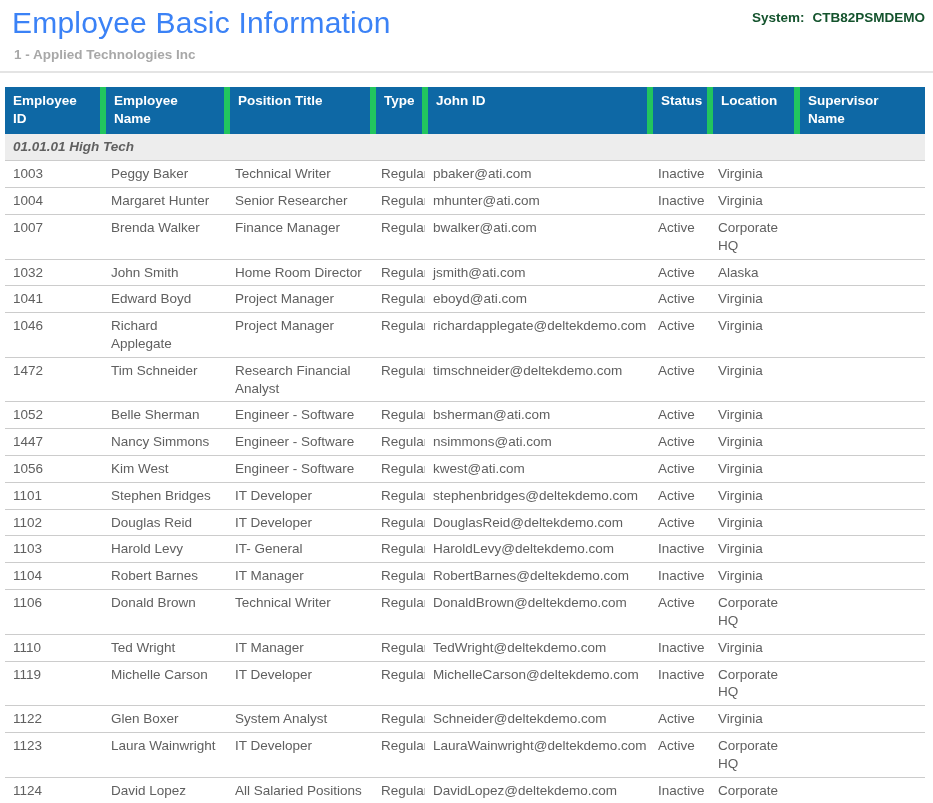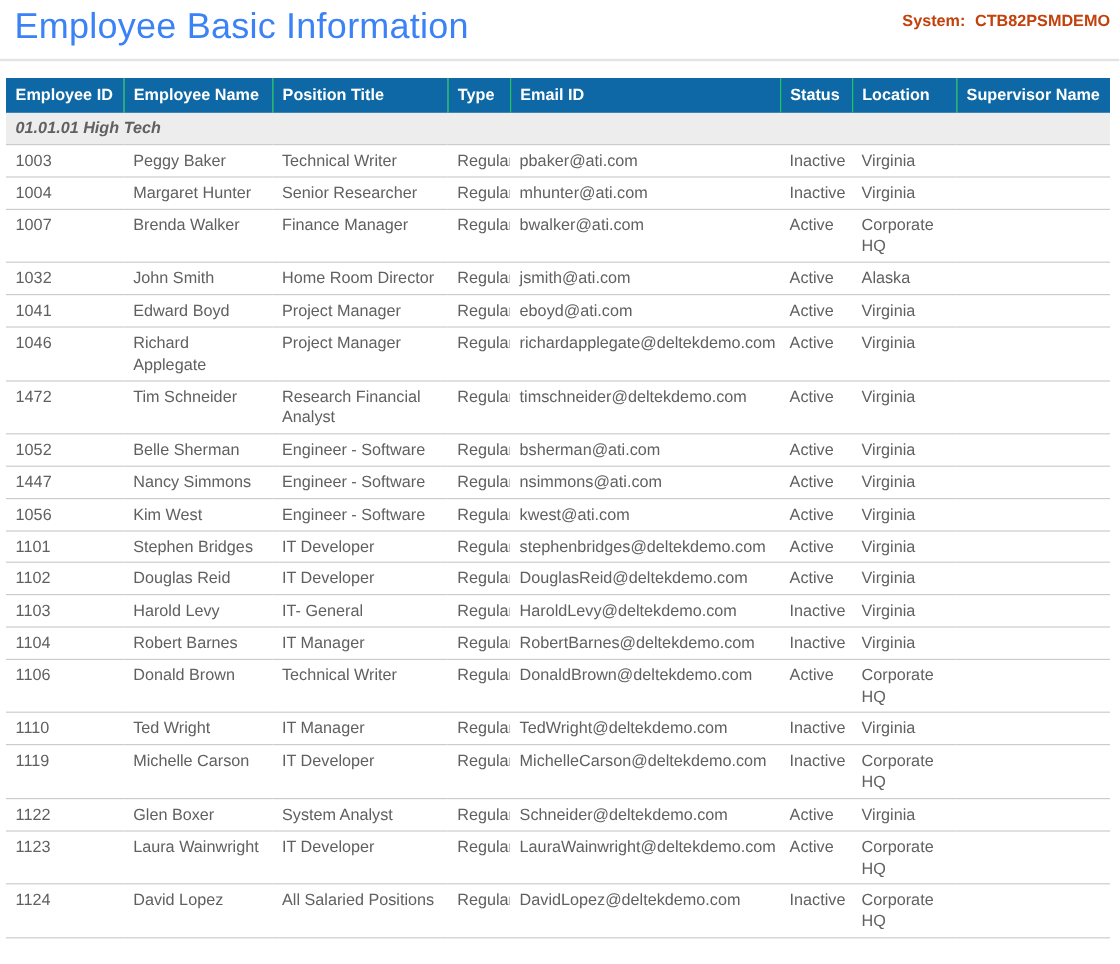--- a/index.html
+++ b/index.html
@@ -13,21 +13,21 @@
   .page-header { position: relative; padding: 6px 0 0 0; }
   .report-title {
     margin: 0 0 0 12px;
     font-size: 30px;
     font-weight: 400;
     color: #3b82f6;
     letter-spacing: 0.2px;
   }
   .system-info {
     position: absolute; top: 10px; right: 8px;
-    font-size: 13.5px; font-weight: bold; color: #c2410c;
+    font-size: 13.5px; font-weight: bold; color: #14532d;
   }
   .system-info .sys-val { margin-left: 8px; }
   .report-subtitle {
     margin: 7px 0 0 14px;
     font-size: 13.5px; font-weight: bold; color: #a8a8a8;
   }
   .header-divider {
     margin-top: 9px;
     height: 2px; width: 100%;
     background: #e4e4e4;
@@ -42,21 +42,21 @@
   }
   .employee-table th {
     background: #0e68a5;
     color: #ffffff;
     font-size: 13.5px;
     font-weight: bold;
     text-align: left;
     vertical-align: top;
     padding: 5px 8px 6px 8px;
     line-height: 1.35;
-    border-right: 1px solid #22c55e;
+    border-right: 6px solid #22c55e;
   }
   .employee-table th:last-child { border-right: none; }
   .group-row td {
     background: #ededed;
     color: #333333;
     font-size: 13px;
     font-weight: bold;
     padding: 3px 8px 4px 8px;
     border-bottom: 1px solid #cccccc;
     font-style: italic;
@@ -72,41 +72,42 @@
   }
 </style>
 </head>
 <body>
 
 <div class="page-header">
   <h1 class="report-title">Employee Basic Information</h1>
   <div class="system-info">
     <span>System:</span><span class="sys-val">CTB82PSMDEMO</span>
   </div>
+  <div class="report-subtitle">1 - Applied Technologies Inc</div>
   <div class="header-divider"></div>
 </div>
 
 <table class="employee-table">
   <colgroup>
     <col style="width:98px">
       <col style="width:124px">
       <col style="width:146px">
       <col style="width:52px">
     <col style="width:225px">
       <col style="width:60px">
       <col style="width:87px">
       <col style="width:128px">
   </colgroup>
   <thead>
     <tr>
       <th>Employee ID</th>
       <th>Employee Name</th>
       <th>Position Title</th>
       <th>Type</th>
-      <th>Email ID</th>
+      <th>John ID</th>
       <th>Status</th>
       <th>Location</th>
       <th>Supervisor Name</th>
     </tr>
   </thead>
   <tbody>
     <tr class="group-row">
       <td colspan="8">01.01.01 High Tech</td>
     </tr>
   <tr>

